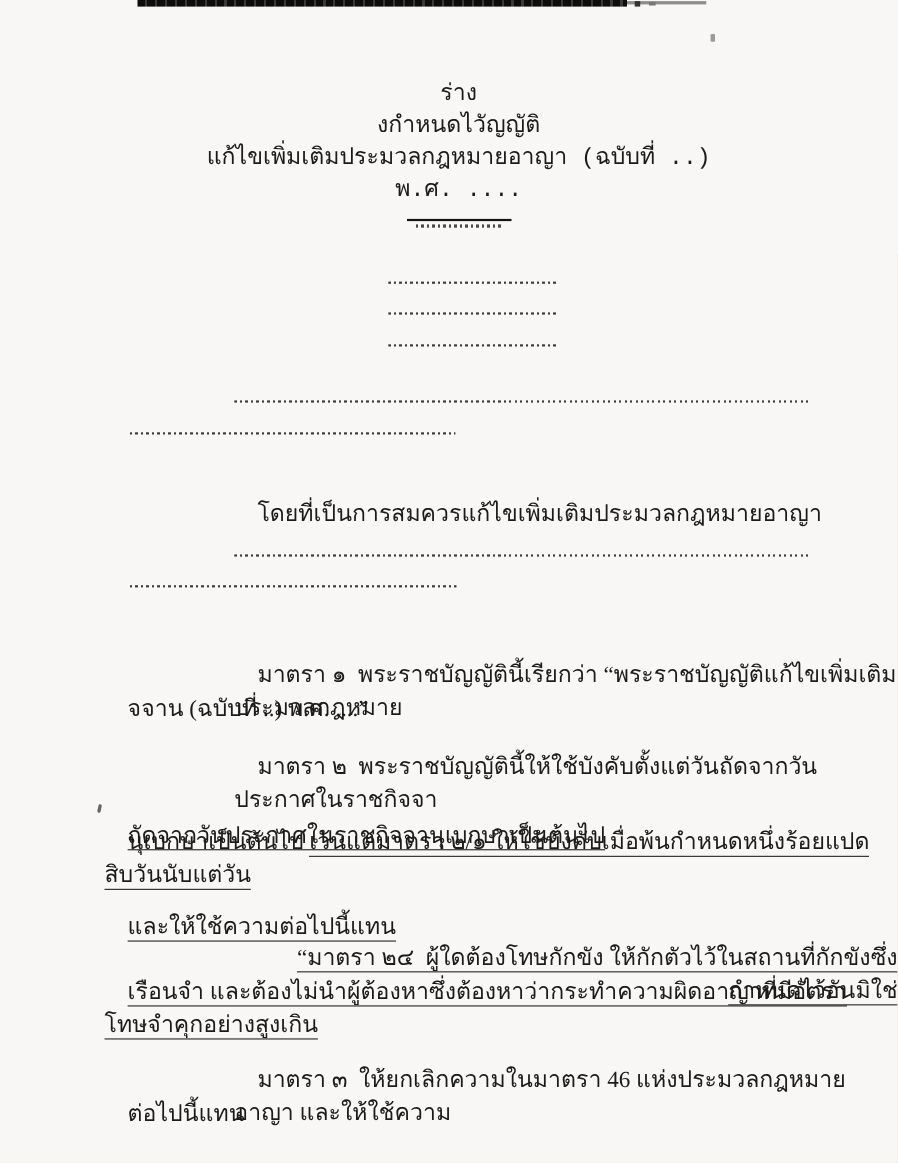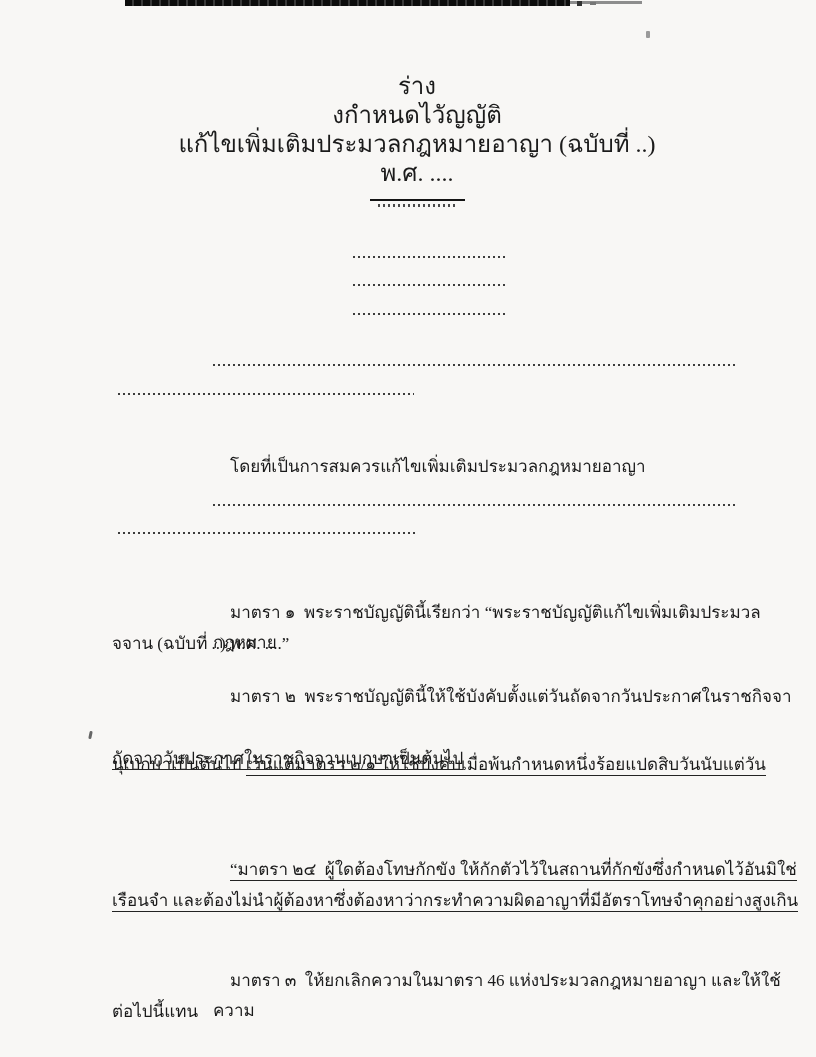--- a/index.html
+++ b/index.html
@@ -19,21 +19,21 @@
   }
   .scan-bar-ext{position:absolute;left:570px;top:1px;width:72px;height:3px;background:#8d8d8d;}
   .speck{position:absolute;background:#555;}
   .speck.a{left:577px;top:1px;width:5px;height:5px;background:#333;}
   .speck.b{left:590px;top:2px;width:6px;height:3px;background:#777;}
   .speck.c{left:646px;top:31px;width:4px;height:7px;background:#9a9a9a;border-radius:1px;}
   .speck.d{left:89px;top:731px;width:3px;height:8px;background:#666;border-radius:2px;transform:rotate(12deg);}
   
   .title-block{
     position:absolute;left:100px;top:72px;width:634px;
-    text-align:center;font-size:24px;line-height:29px;
+    text-align:center;font-size:21px;line-height:29px;font-family:Liberation Mono, monospace;
   }
   .rule{position:absolute;left:370px;top:199px;width:95px;height:2px;background:#141414;}
   .rule-dots{
     position:absolute;left:378px;top:204px;width:80px;height:3px;
     background:repeating-linear-gradient(90deg,#4a4a4a 0 2px,transparent 2px 5px);
   }
   
   .dots{
     position:absolute;height:4px;
     background:repeating-linear-gradient(90deg,#3c3c3c 0 2px,transparent 2px 5px);
@@ -41,21 +41,21 @@
   }
   .dots.s1{left:353px;top:255px;width:155px;}
   .dots.s2{left:353px;top:283px;width:155px;}
   .dots.s3{left:353px;top:312px;width:155px;}
   .dots.a1{left:213px;top:363px;width:524px;}
   .dots.a2{left:118px;top:392px;width:296px;}
   .dots.b1{left:213px;top:503px;width:524px;}
   .dots.b2{left:118px;top:531px;width:297px;}
   
   .line{
-    position:absolute;font-size:17px;line-height:30px;
+    position:absolute;font-size:21px;line-height:30px;
     white-space:pre-wrap;color:#1b1b1b;
   }
   .u{border-bottom:1.5px solid #232323;padding-bottom:1px;}
   .l-intro{left:213px;top:422px;}
   .l-s1l1{left:213px;top:568px;}
   .l-s1l2{left:95px; top:599px;}
   .l-s2l1{left:213px;top:652px;}
   .l-s2l2{left:95px; top:720px;}
   .l-s2l3{left:95px; top:714px;}
   .l-s21l1{left:213px;top:766px;}
@@ -111,20 +111,23 @@
   <div class="line l-s2l1">
     <span>มาตรา ๒  พระราชบัญญัตินี้ให้ใช้บังคับตั้งแต่วันถัดจากวันประกาศในราชกิจจา</span>
   </div>
   <div class="line l-s2l2">
     <span>นุเบกษาเป็นต้นไป </span><span class="u">เว้นแต่มาตรา ๒/๑ ให้ใช้บังคับเมื่อพ้นกำหนดหนึ่งร้อยแปดสิบวันนับแต่วัน</span>
   </div>
   <div class="line l-s2l3">
     <span class="u">ถัดจากวันประกาศในราชกิจจานุเบกษาเป็นต้นไป</span>
   </div>
 
+  <div class="line l-s21l2">
+    <span class="u">และให้ใช้ความต่อไปนี้แทน</span>
+  </div>
   <div class="line l-s21q1">
     <span class="u">“มาตรา ๒๔  ผู้ใดต้องโทษกักขัง ให้กักตัวไว้ในสถานที่กักขังซึ่งกำหนดไว้อันมิใช่</span>
   </div>
   <div class="line l-s21q2">
     <span class="u">เรือนจำ และต้องไม่นำผู้ต้องหาซึ่งต้องหาว่ากระทำความผิดอาญาที่มีอัตราโทษจำคุกอย่างสูงเกิน</span>
   </div>
 
   <div class="line l-s3l1">
     <span>มาตรา ๓  ให้ยกเลิกความในมาตรา 46 แห่งประมวลกฎหมายอาญา และให้ใช้ความ</span>
   </div>

